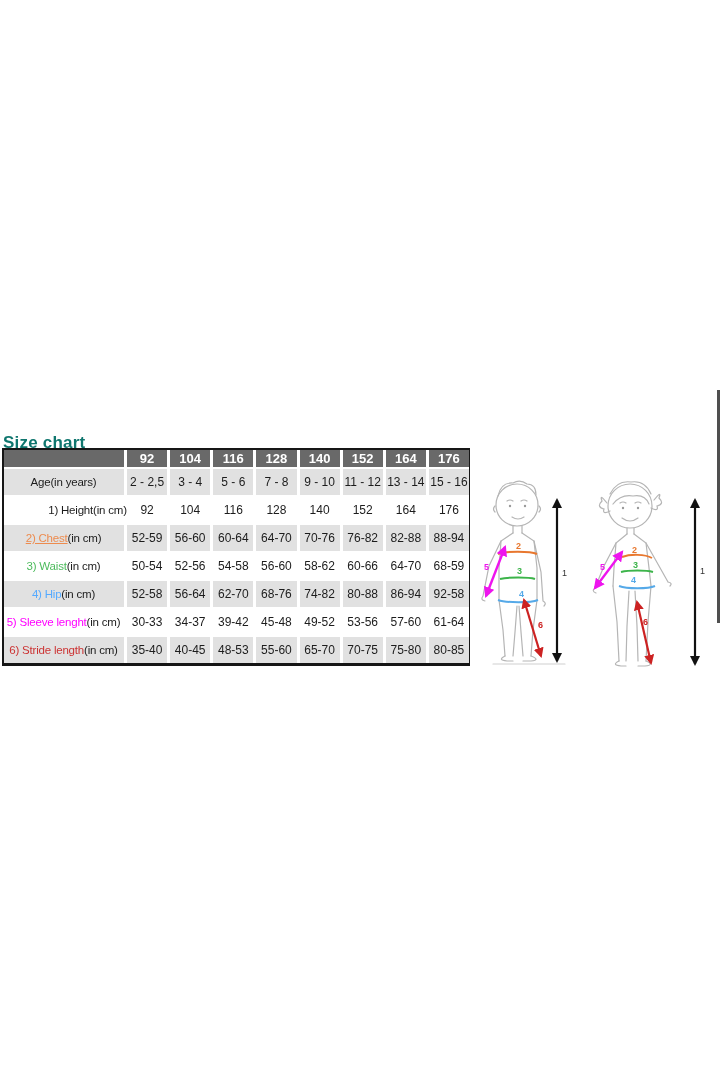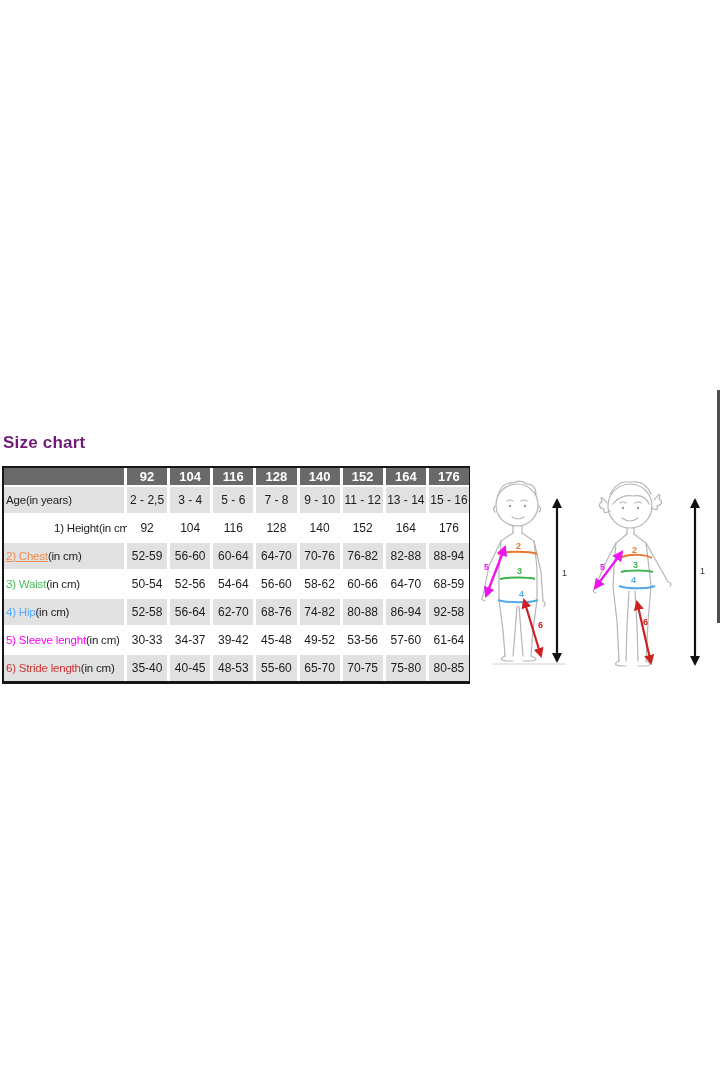--- a/index.html
+++ b/index.html
@@ -2,44 +2,44 @@
 <html><head>
 <meta charset="utf-8">
 <style>
   html,body{margin:0;padding:0;}
   body{
     width:720px;height:1080px;background:#ffffff;position:relative;
     font-family:"Liberation Sans", sans-serif;overflow:hidden;
   }
   .page-title{
     position:absolute;left:3px;top:433px;
-    font-size:17px;font-weight:bold;color:#701a75;letter-spacing:0.2px;
+    font-size:17px;font-weight:bold;color:#0f766e;letter-spacing:0.2px;
   }
   .table-wrap{
-    position:absolute;left:2px;top:466px;width:468px;
+    position:absolute;left:2px;top:448px;width:468px;
     border:2px solid #161616;border-bottom-width:3px;border-right-width:1px;
     box-sizing:border-box;background:#fff;
   }
   .size-table{
     display:grid;
     grid-template-columns:120px repeat(8,1fr);
     gap:2px 3px;
     background:#fff;
   }
   .cell{font-size:12px;color:#1c1c1c;}
   .th{
     background:#696969;color:#fff;font-weight:bold;font-size:13px;
     text-align:center;height:17px;line-height:17px;
   }
   .corner{background:#696969;height:17px;}
   .val{height:26px;line-height:26px;text-align:center;white-space:nowrap;}
   .shade{background:#e1e1e1;}
   .plain{background:#ffffff;}
   .label-cell{
-    height:26px;display:flex;align-items:center;justify-content:flex-start;
+    height:26px;display:flex;align-items:center;justify-content:center;
     padding:0 3px 0 2px;box-sizing:border-box;font-size:11.5px;letter-spacing:-0.2px;
     white-space:nowrap;
   }
   .label-cell .unit{color:#1c1c1c;font-size:11.5px;}
   .figs{position:absolute;left:475px;top:470px;width:245px;height:210px;}
   .scrollbar-thumb{
     position:absolute;left:717px;top:390px;width:3px;height:233px;background:#4f4f4f;
   }
   svg text{font-family:"Liberation Sans", sans-serif;font-size:9px;font-weight:bold;}
   svg text.dim{font-weight:normal;fill:#333;}
@@ -95,21 +95,21 @@
       <div class="cell val shade">70-76</div>
       <div class="cell val shade">76-82</div>
       <div class="cell val shade">82-88</div>
       <div class="cell val shade">88-94</div>
       <div class="cell label-cell plain">
         <span style="color: rgb(76, 187, 92);">3) Waist</span>
         <span class="unit">(in cm)</span>
       </div>
       <div class="cell val plain">50-54</div>
       <div class="cell val plain">52-56</div>
-      <div class="cell val plain">54-64</div>
+      <div class="cell val plain">54-58</div>
       <div class="cell val plain">56-60</div>
       <div class="cell val plain">58-62</div>
       <div class="cell val plain">60-66</div>
       <div class="cell val plain">64-70</div>
       <div class="cell val plain">68-59</div>
       <div class="cell label-cell shade">
         <span style="color: rgb(85, 170, 255);">4) Hip</span>
         <span class="unit">(in cm)</span>
       </div>
       <div class="cell val shade">52-58</div>

